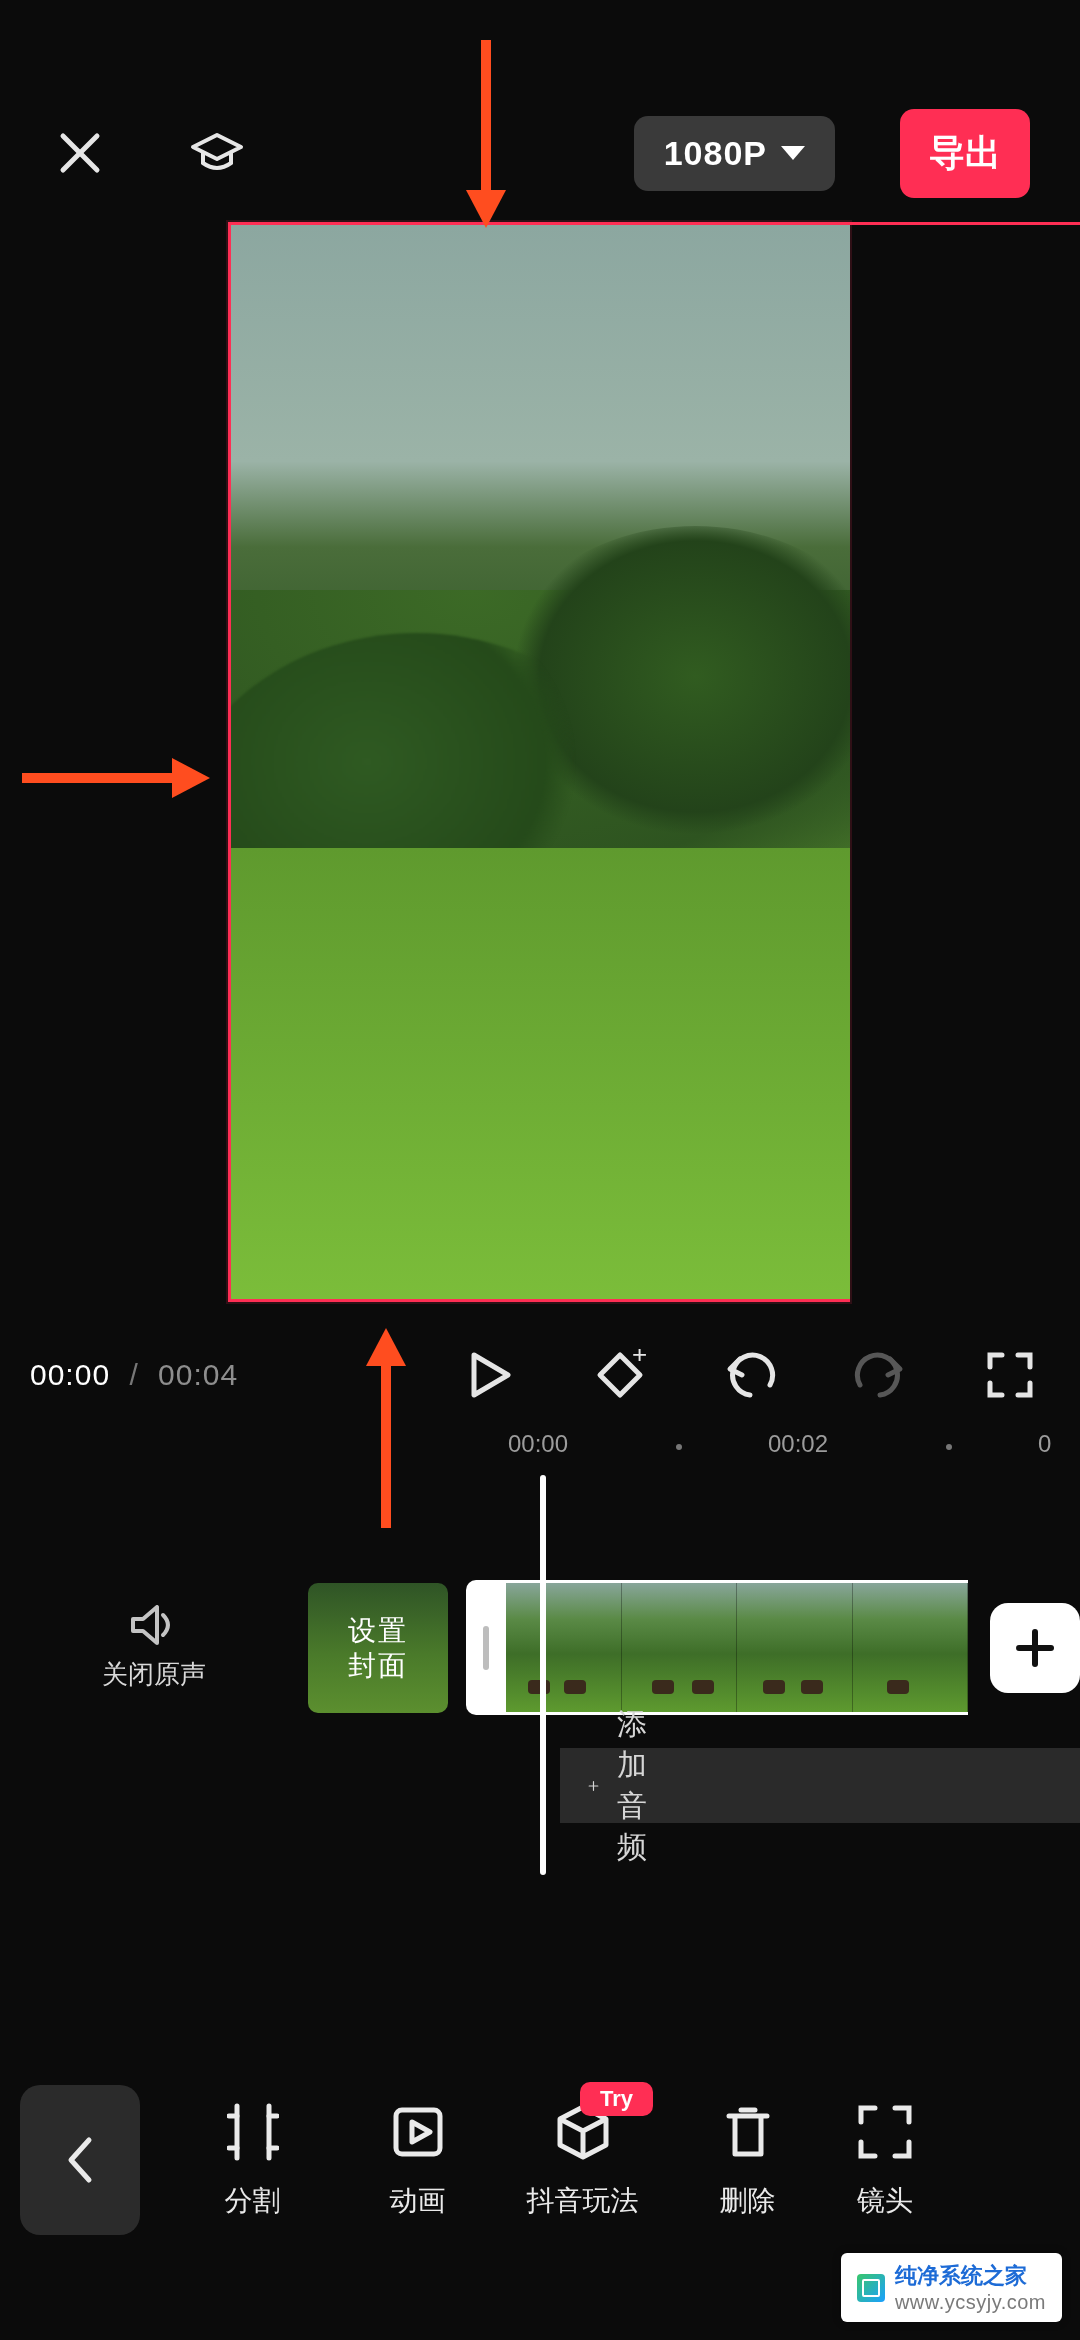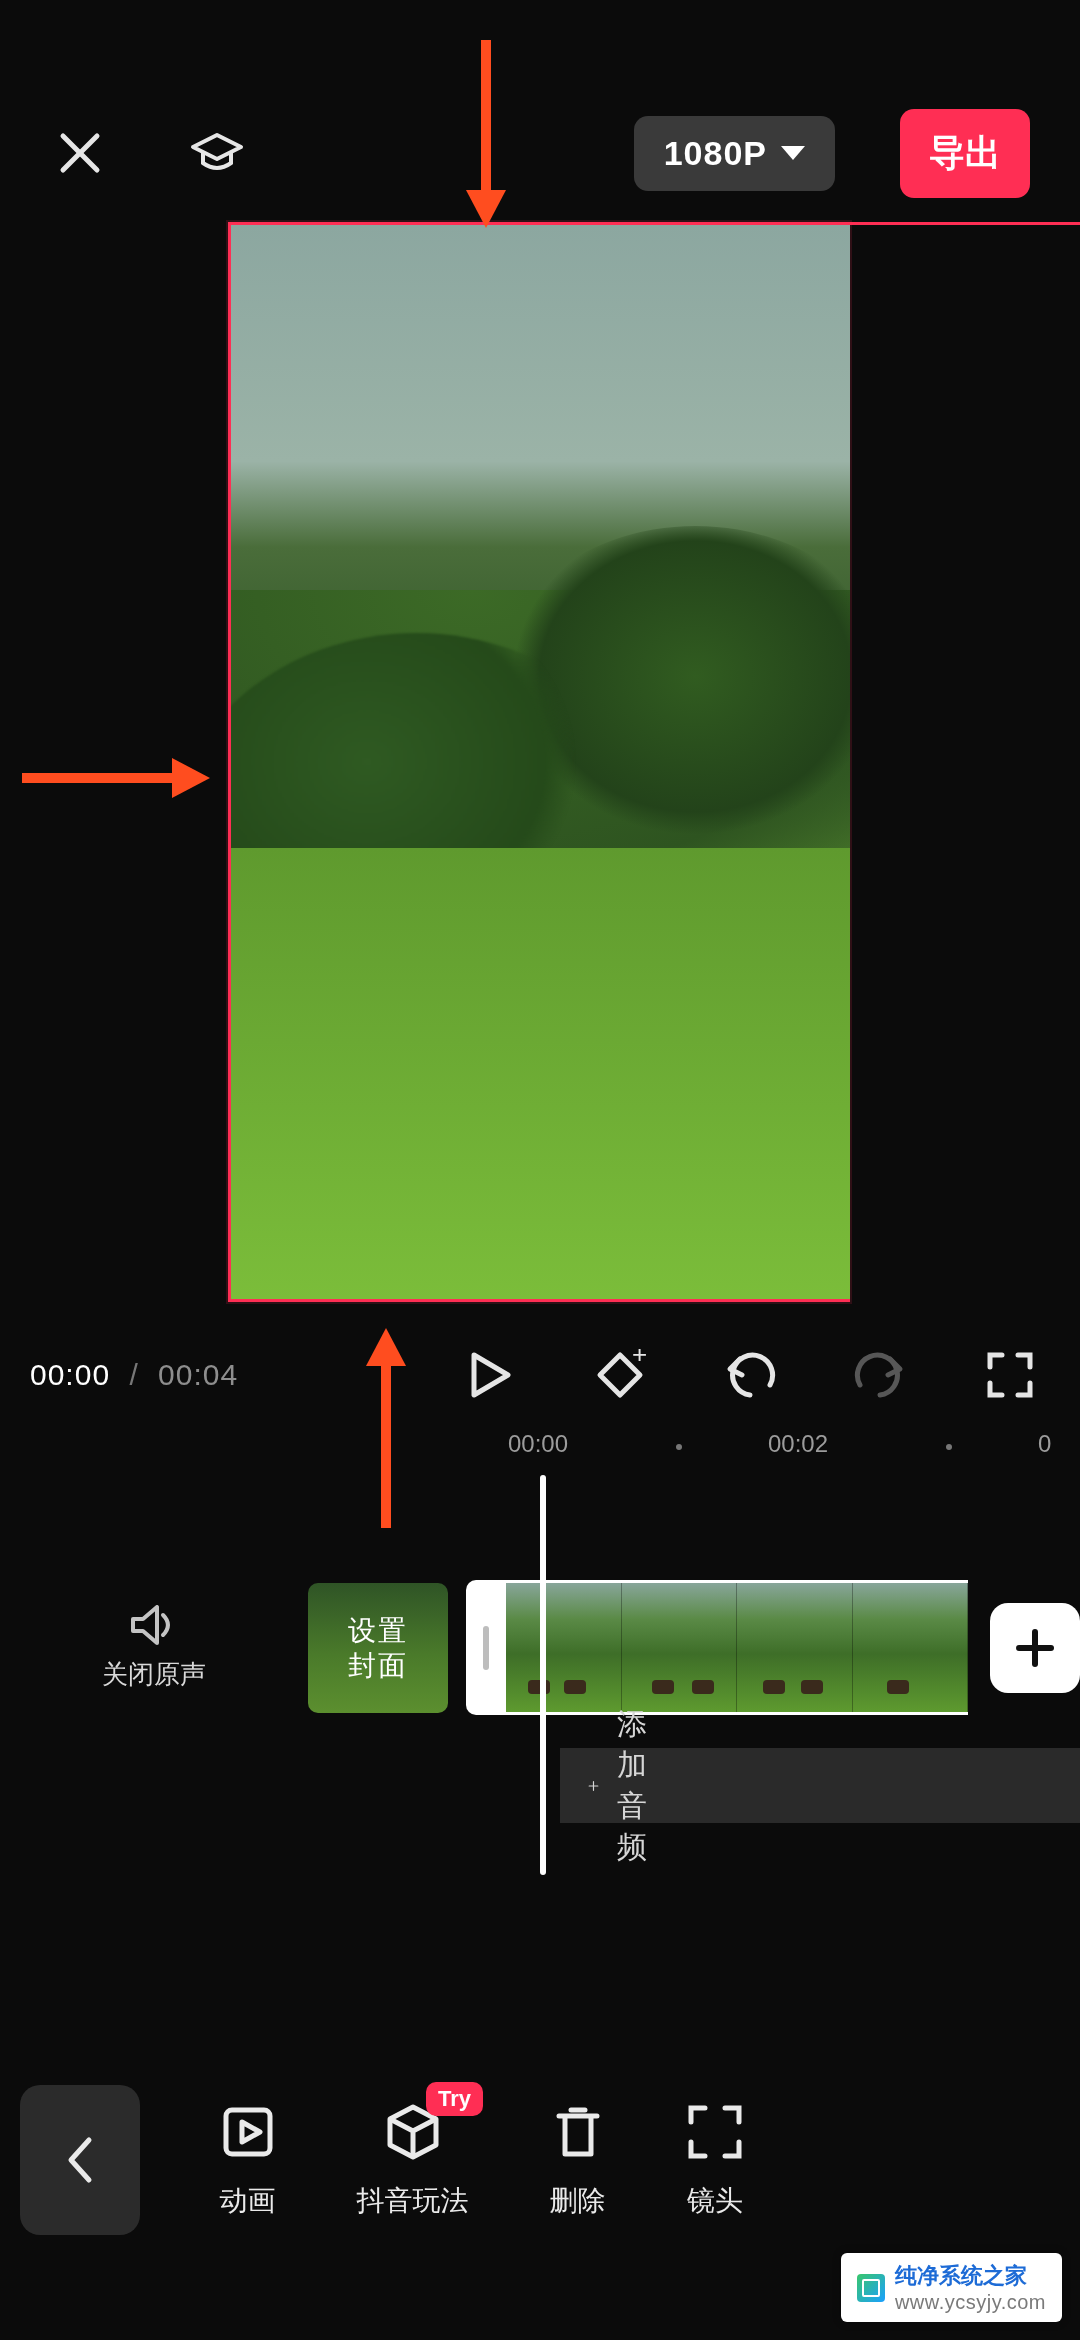--- a/index.html
+++ b/index.html
@@ -234,21 +234,21 @@
       flex:0 0 165px;
       display:flex;flex-direction:column;align-items:center;gap:18px;
       color:#eaeaea;font-size:28px;position:relative;
     }
     .tool.cut { margin-left:5px; }
     .tool .iconbox {
       width:64px;height:64px;display:flex;align-items:center;justify-content:center;
     }
     .try-badge{
       position:absolute;top:-18px;right:12px;
-      background:#ff2e54;color:#fff;font-size:22px;padding:4px 12px;border-radius:10px;
+      background:#ff2e54;color:#fff;font-size:22px;padding:4px 20px;border-radius:10px;
       font-weight:600;
     }
 
     
     .watermark{
       position:absolute;right:18px;bottom:18px;
       background:#fff;padding:8px 16px;border-radius:6px;
       display:flex;align-items:center;gap:10px;
       font-size:22px;color:#1d6bd6;font-weight:700;
       box-shadow:0 0 8px rgba(0,0,0,.3);
@@ -408,20 +408,29 @@
   <span>添加音频</span>
 </div>
 
 <div class="bottombar">
   <div class="back-btn">
     <svg width="30" height="48" viewBox="0 0 30 48">
       <path d="M24 4 L6 24 L24 44" fill="none" stroke="#eaeaea" stroke-width="5" stroke-linecap="round" stroke-linejoin="round"></path>
     </svg>
   </div>
 
+  <div class="tool cut">
+    <div class="iconbox">
+      <svg width="52" height="60" viewBox="0 0 52 60">
+        <path d="M10 4 V56 M42 4 V56" stroke="#eaeaea" stroke-width="5" stroke-linecap="round"></path>
+        <path d="M10 14 H2 M10 46 H2 M42 14 H50 M42 46 H50" stroke="#eaeaea" stroke-width="5" stroke-linecap="round"></path>
+      </svg>
+    </div>
+    <span>分割</span>
+  </div>
 
 
   <div class="tool">
     <div class="iconbox">
       <svg width="60" height="60" viewBox="0 0 60 60">
         <rect x="8" y="8" width="44" height="44" rx="6" fill="none" stroke="#eaeaea" stroke-width="5"></rect>
         <path d="M24 20 L42 30 L24 40 Z" fill="none" stroke="#eaeaea" stroke-width="5" stroke-linejoin="round"></path>
       </svg>
     </div>
     <span>动画</span>

